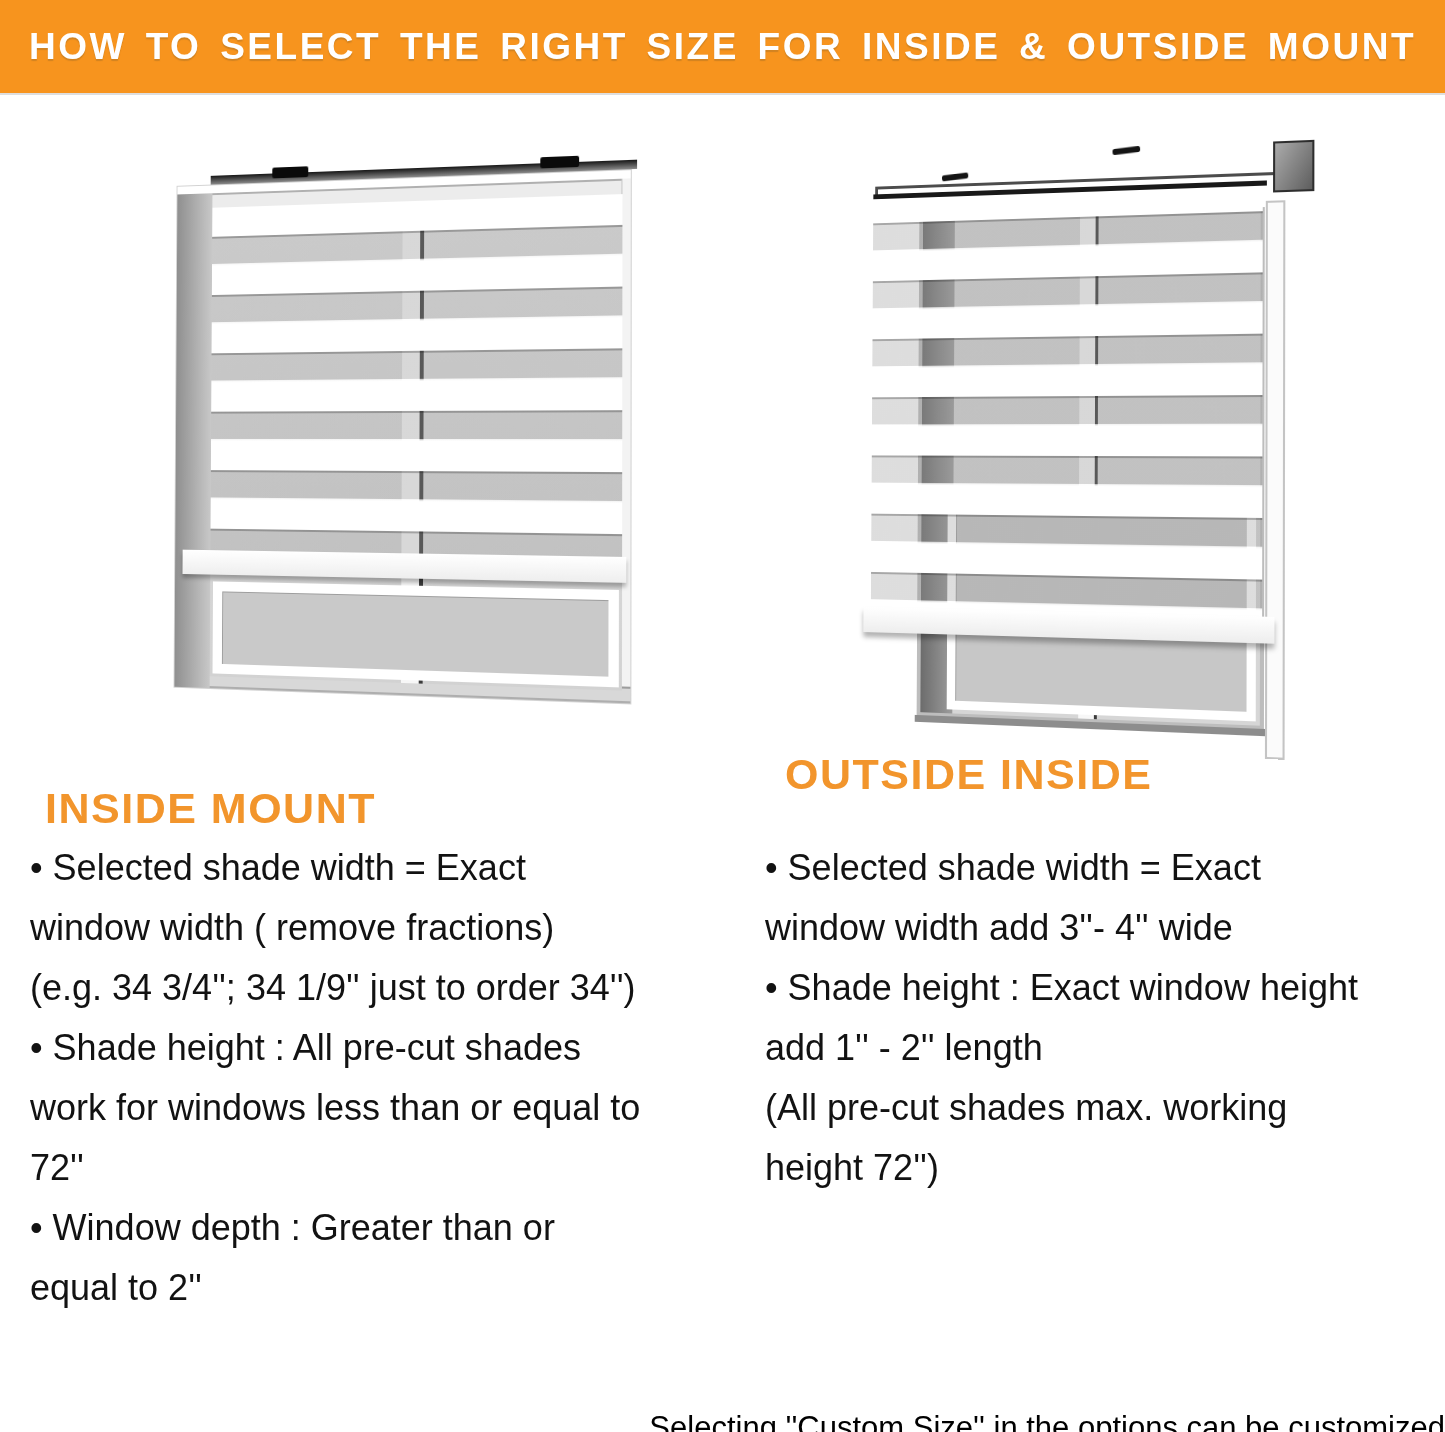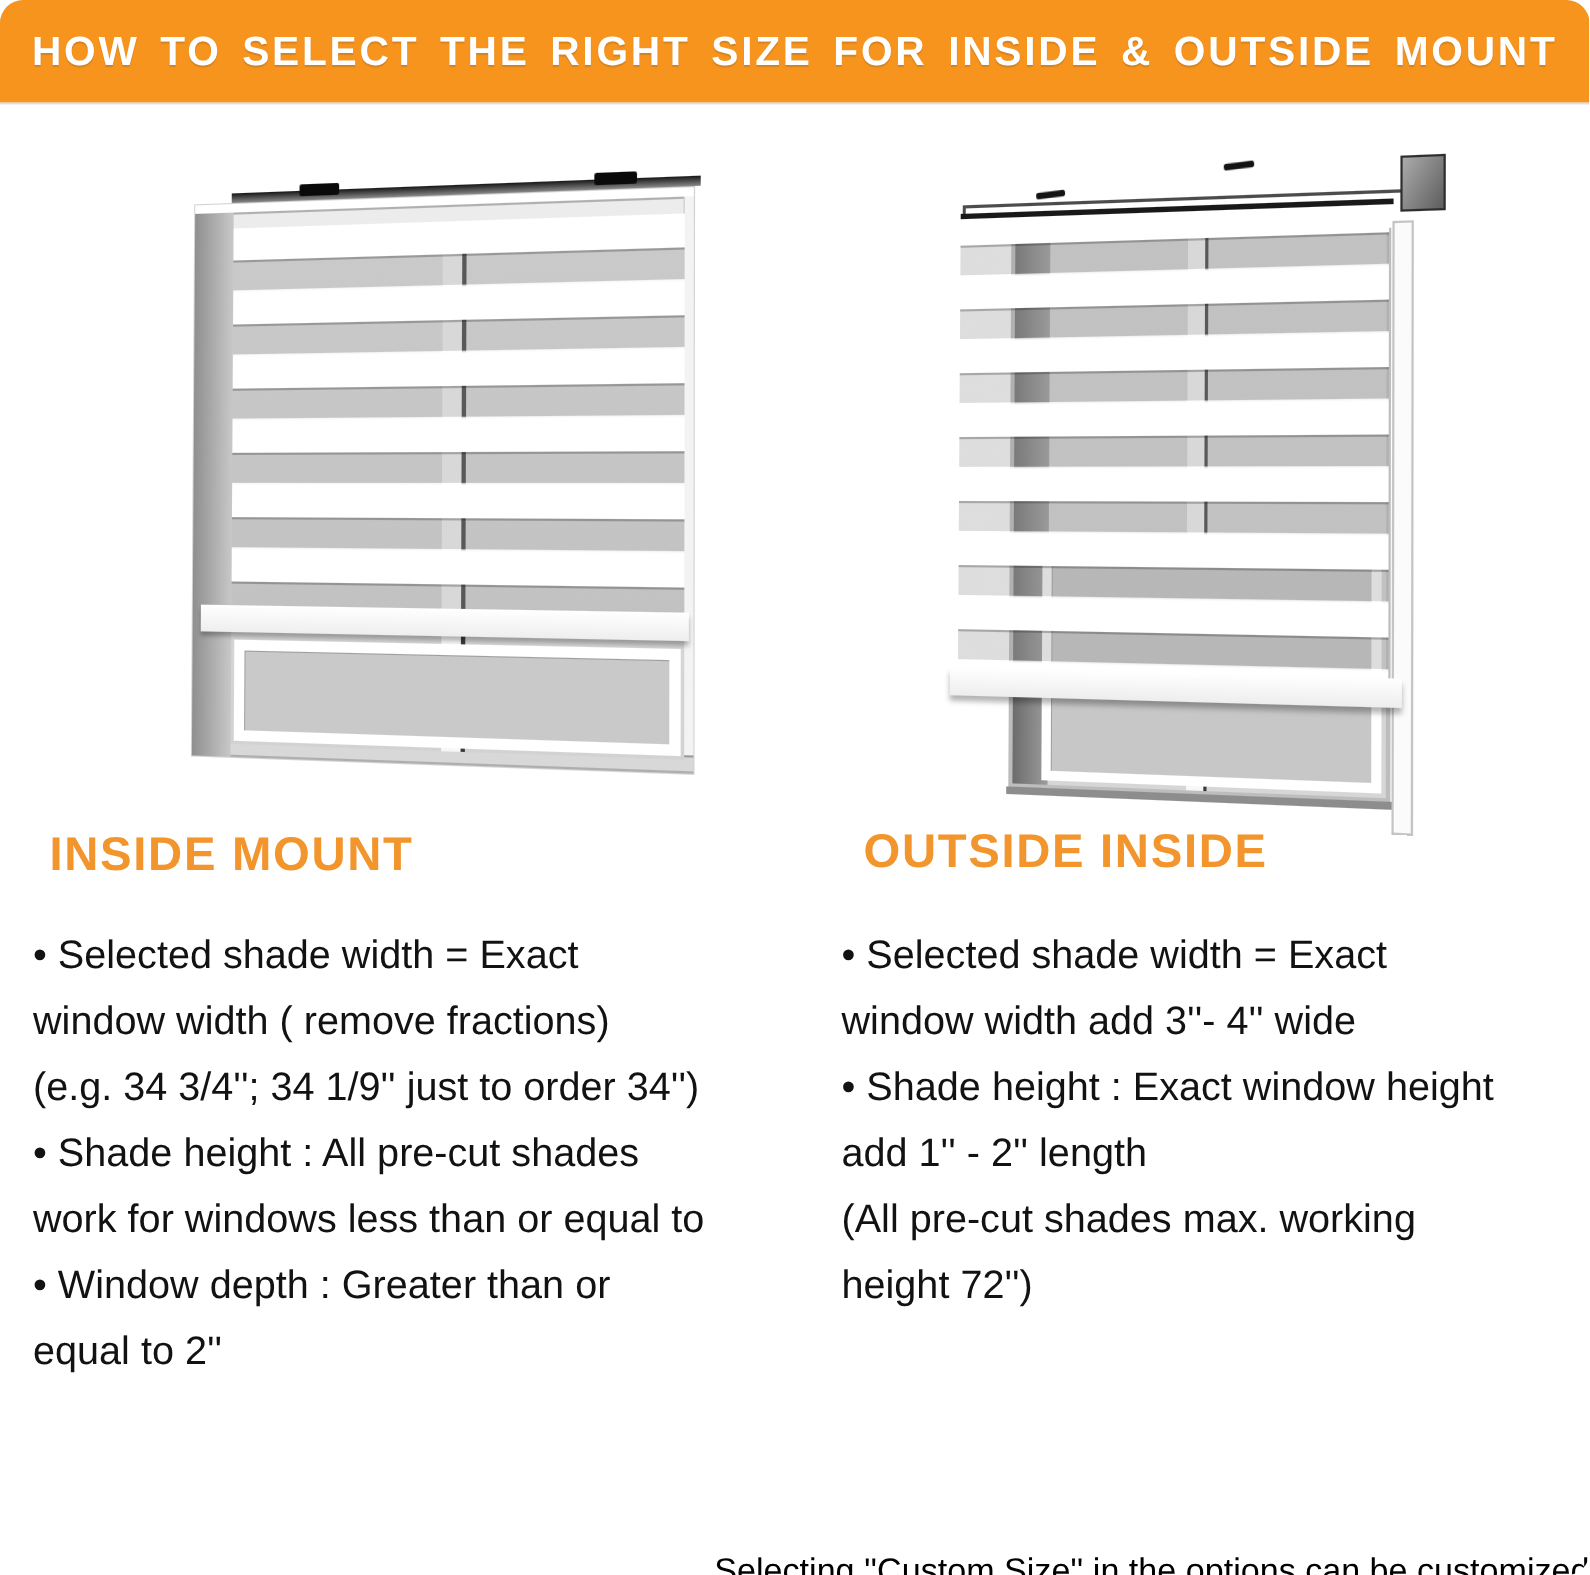--- a/index.html
+++ b/index.html
@@ -1,19 +1,18 @@
 <!DOCTYPE html>
 <html><head>
 <meta charset="utf-8">
 <style>
   html,body{margin:0;padding:0;background:#ffffff;}
   .page{
     position:relative;width:1445px;height:1432px;background:#ffffff;overflow:hidden;
     font-family:"Liberation Sans","DejaVu Sans",sans-serif;
-    border-radius:21px;
   }
 
   
   .banner{
     position:absolute;left:0;top:0;width:100%;height:93px;background:#F7941E;
     display:flex;align-items:center;justify-content:center;
     box-shadow:0 2px 0 rgba(160,160,160,.35);
   }
   .banner h1{
     margin:0;font-size:37px;font-weight:bold;color:#ffffff;letter-spacing:2.5px;
@@ -68,21 +67,21 @@
   .om-trim{right:-24px;top:-10px;width:15px;height:540px;background:#fbfbfb;border:2px solid #c4c4c4;}
   .om-shade{left:0;top:40px;width:402px;height:428px;}
   .om-headline{left:0;right:-4px;top:0;height:5px;background:#191919;}
   .om-rail{left:-8px;right:-12px;bottom:-24px;height:26px;background:linear-gradient(#ffffff,#ededed);box-shadow:0 5px 5px rgba(0,0,0,.3);}
 
   
   .col-heading{
     position:absolute;margin:0;font-size:43px;font-weight:bold;color:#F2952C;
     letter-spacing:1.5px;white-space:nowrap;
   }
-  #heading-inside{left:45px;top:753px;}
+  #heading-inside{left:45px;top:784px;}
   #heading-outside{left:785px;top:750px;}
   .col-text{position:absolute;width:700px;color:#121212;font-size:36px;}
   #text-inside{left:30px;top:838px;}
   #text-outside{left:765px;top:838px;}
   .text-line{height:60px;line-height:60px;white-space:nowrap;}
 
   
   .footer{position:absolute;left:0;right:0;top:1410px;text-align:right;}
   .footer p{margin:0;font-size:31px;color:#000000;}
 </style>
@@ -141,20 +140,21 @@
 
   <h2 class="col-heading" id="heading-inside">INSIDE MOUNT</h2>
   <h2 class="col-heading" id="heading-outside">OUTSIDE INSIDE</h2>
 
   <div class="col-text" id="text-inside">
       <div class="text-line">• Selected shade width = Exact</div>
       <div class="text-line">window width ( remove fractions)</div>
       <div class="text-line">(e.g. 34 3/4''; 34 1/9'' just to order 34'')</div>
       <div class="text-line">• Shade height : All pre-cut shades</div>
       <div class="text-line">work for windows less than or equal to</div>
+      <div class="text-line">72''</div>
       <div class="text-line">• Window depth : Greater than or</div>
       <div class="text-line">equal to 2''</div>
     </div>
   <div class="col-text" id="text-outside">
       <div class="text-line">• Selected shade width = Exact</div>
       <div class="text-line">window width add 3''- 4'' wide</div>
       <div class="text-line">• Shade height : Exact window height</div>
       <div class="text-line">add 1'' - 2'' length</div>
       <div class="text-line">(All pre-cut shades max. working</div>
       <div class="text-line">height 72'')</div>

